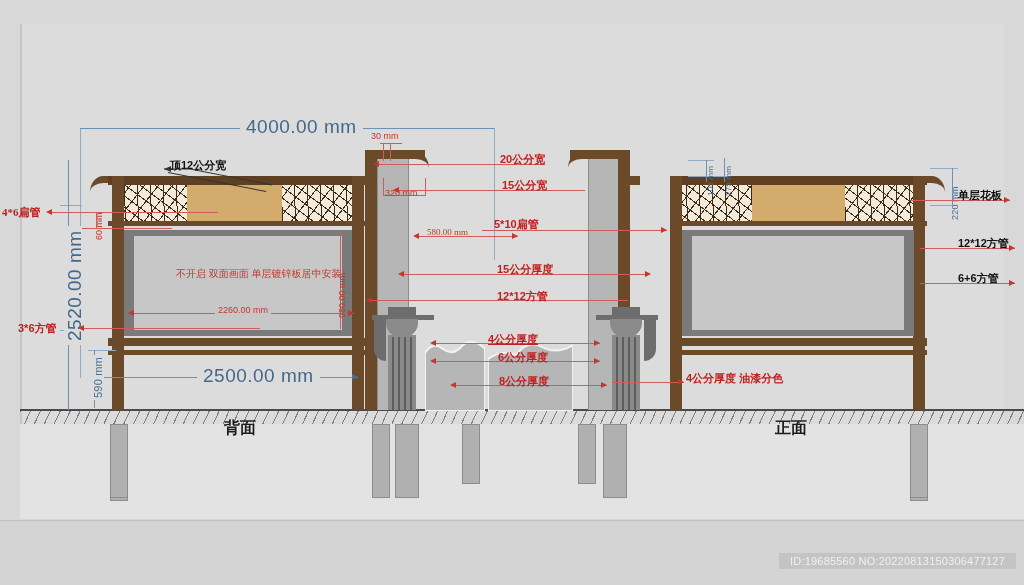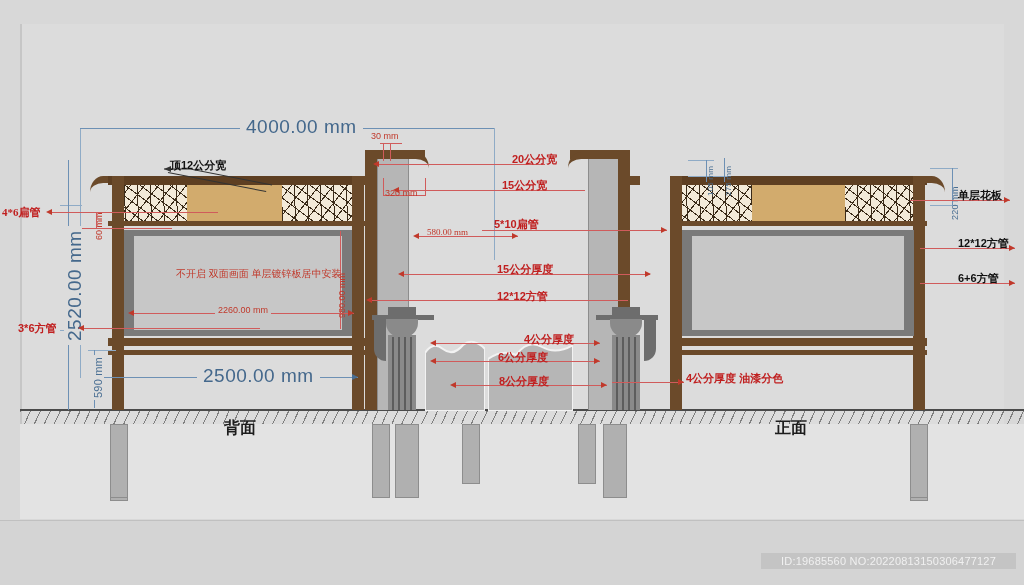--- a/index.html
+++ b/index.html
@@ -124,21 +124,21 @@
     position:absolute;left:12px;top:548px;display:flex;align-items:center;gap:6px;
     font-family:"DejaVu Sans","Liberation Sans",sans-serif;
   }
   .wm-cn{
     font-size:21px;font-weight:bold;color:#cfcfcf;
     -webkit-text-stroke:1px #ffffff;letter-spacing:1px;
   }
   .wm-url{font-size:17px;color:#cfcfcf;font-style:italic;font-weight:bold;}
   .idtag{
     position:absolute;right:8px;top:553px;background:#c4c4c4;color:#f0f0f0;
-    font-size:11px;padding:2px 20px;letter-spacing:.2px;
+    font-size:11px;padding:2px 11px;letter-spacing:.2px;
   }
 </style>
 </head>
 <body>
 
 <div id="stage">
 
   <div class="board"></div>
   <div class="board-left-rule"></div>
 
@@ -316,21 +316,21 @@
   <div class="redline v" style="left:425px;top:178px;height:18px;"></div>
   <div class="note thin" style="left:385px;top:188px;color:#c0392b;">320 mm</div>
 
   <div class="redline" style="left:415px;top:236px;width:103px;"></div>
   <div class="arrowL" style="left:413px;top:233px;"></div>
   <div class="arrowR" style="left:512px;top:233px;"></div>
   <div class="note thin" style="left:427px;top:227px;color:#c0392b;font-family:Liberation Serif, serif;">580.00 mm</div>
 
   <div class="redline" style="left:375px;top:164px;width:170px;"></div>
   <div class="arrowL" style="left:373px;top:161px;"></div>
-  <div class="note" style="left:512px;top:152px;">20公分宽</div>
+  <div class="note" style="left:500px;top:152px;">20公分宽</div>
 
   <div class="redline" style="left:395px;top:190px;width:190px;"></div>
   <div class="arrowL" style="left:393px;top:187px;"></div>
   <div class="note" style="left:502px;top:178px;">15公分宽</div>
 
   <div class="redline" style="left:482px;top:230px;width:185px;"></div>
   <div class="arrowR" style="left:661px;top:227px;"></div>
   <div class="note" style="left:494px;top:217px;">5*10扁管</div>
 
   <div class="redline" style="left:400px;top:274px;width:250px;"></div>
@@ -338,21 +338,21 @@
   <div class="arrowR" style="left:645px;top:271px;"></div>
   <div class="note" style="left:497px;top:262px;">15公分厚度</div>
 
   <div class="redline" style="left:368px;top:300px;width:260px;"></div>
   <div class="arrowL" style="left:366px;top:297px;"></div>
   <div class="note" style="left:497px;top:289px;">12*12方管</div>
 
   <div class="redline" style="left:432px;top:343px;width:168px;"></div>
   <div class="arrowL" style="left:430px;top:340px;"></div>
   <div class="arrowR" style="left:594px;top:340px;"></div>
-  <div class="note" style="left:524px;top:332px;">4公分厚度</div>
+  <div class="note" style="left:488px;top:332px;text-decoration:underline;">4公分厚度</div>
 
   <div class="redline" style="left:432px;top:361px;width:168px;"></div>
   <div class="arrowL" style="left:430px;top:358px;"></div>
   <div class="arrowR" style="left:594px;top:358px;"></div>
   <div class="note" style="left:498px;top:350px;">6公分厚度</div>
 
   <div class="redline" style="left:452px;top:385px;width:155px;"></div>
   <div class="arrowL" style="left:450px;top:382px;"></div>
   <div class="arrowR" style="left:601px;top:382px;"></div>
   <div class="note" style="left:499px;top:374px;">8公分厚度</div>

